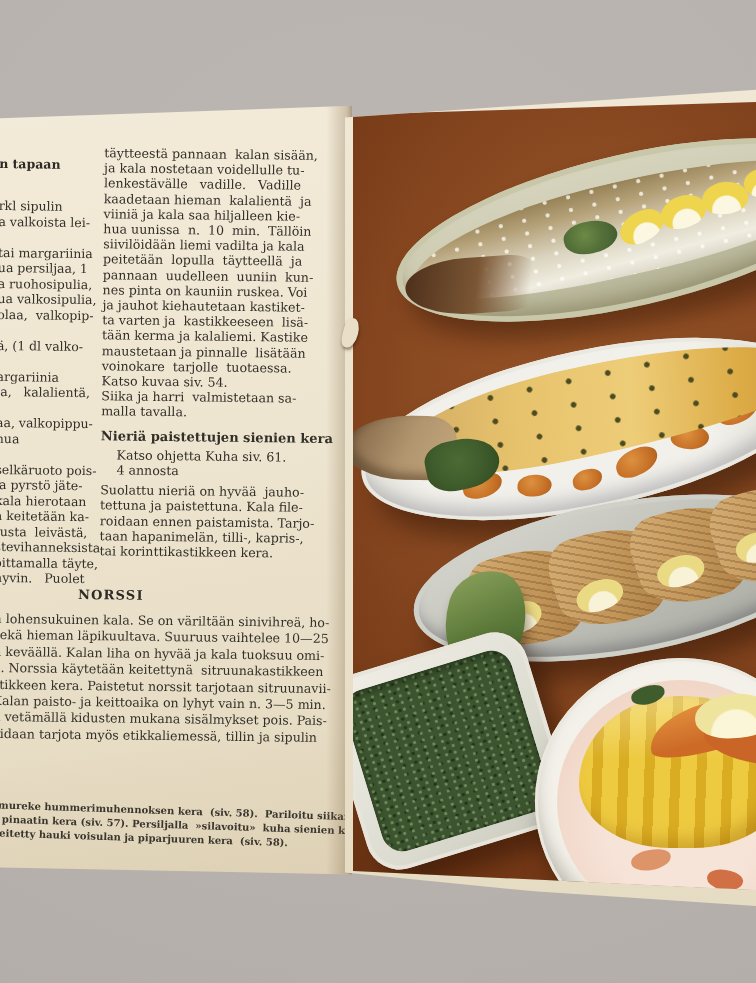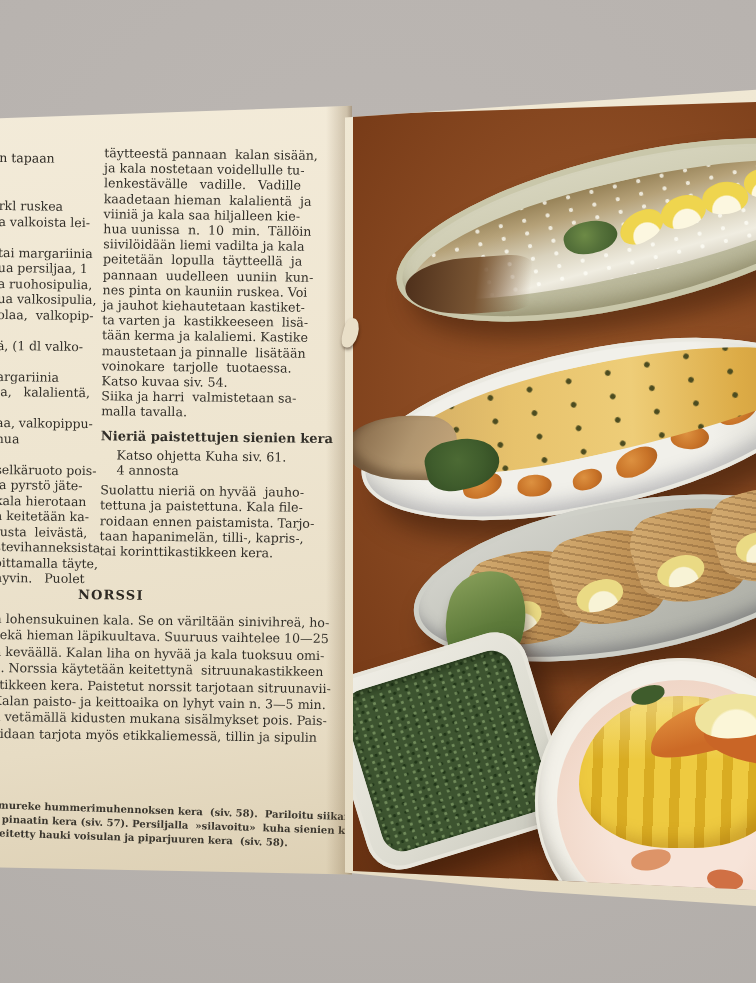--- a/index.html
+++ b/index.html
@@ -14,21 +14,21 @@
     position:absolute;left:0;top:98px;width:352px;height:782px;
     background:linear-gradient(173deg,#f3ebd9 0%,#eee5d0 45%,#e7dcc4 80%,#ddd0b4 100%);
     clip-path:polygon(0 2.6%,100% 1%,100% 99.3%,0 98.4%);
     box-shadow:0 8px 14px rgba(60,50,40,.35);
   }
   .gutter-shade{position:absolute;right:0;top:0;width:26px;height:100%;
     background:linear-gradient(90deg,rgba(120,95,60,0) 0%,rgba(110,85,50,.28) 80%,rgba(80,55,30,.45) 100%);}
   .page-inner{position:absolute;inset:0;transform:rotate(.7deg);transform-origin:0 0;}
   .line{white-space:pre;}
   .col-left{position:absolute;left:0;top:100px;width:102px;font-size:12.5px;line-height:15.5px;color:#33302a;}
-  .frag-heading{position:absolute;left:0;top:52px;font-weight:normal;font-size:12.5px;}
+  .frag-heading{position:absolute;left:0;top:58px;font-weight:bold;font-size:12.5px;}
   .col-right{position:absolute;left:105px;top:46px;width:228px;font-size:12.6px;line-height:15.2px;color:#322f29;}
   .col-right .heading{font-weight:bold;font-size:13px;margin-top:9px;margin-bottom:4px;white-space:pre;}
   .col-right .sub .line{padding-left:16px;}
   .col-right .para2{margin-top:5px;}
   .norssi{position:absolute;left:0;top:488px;width:350px;}
   .norssi-heading{font-weight:bold;font-size:13px;letter-spacing:1.2px;padding-left:84px;margin-bottom:10px;}
   .norssi-lines{font-size:12.6px;line-height:16.4px;color:#33302a;}
   .caption{position:absolute;left:0;top:704px;width:352px;transform:rotate(1.2deg);
     font-size:10px;font-weight:bold;line-height:13.8px;color:#3a362e;}
   
@@ -155,21 +155,21 @@
 <body>
 
 <div class="book">
 
   <div class="left-page">
     <div class="page-inner">
 
       <div class="frag-heading line">n tapaan</div>
 
       <div class="col-left">
-          <div class="line">rkl ruskea</div>
+          <div class="line">rkl sipulin</div>
           <div class="line">a valkoista lei-</div>
           <div class="line">&nbsp;</div>
           <div class="line">tai margariinia</div>
           <div class="line">ua persiljaa, 1</div>
           <div class="line">a ruohosipulia,</div>
           <div class="line">ua valkosipulia,</div>
           <div class="line">olaa,  valkopip-</div>
           <div class="line">&nbsp;</div>
           <div class="line">ä, (1 dl valko-</div>
           <div class="line">&nbsp;</div>

